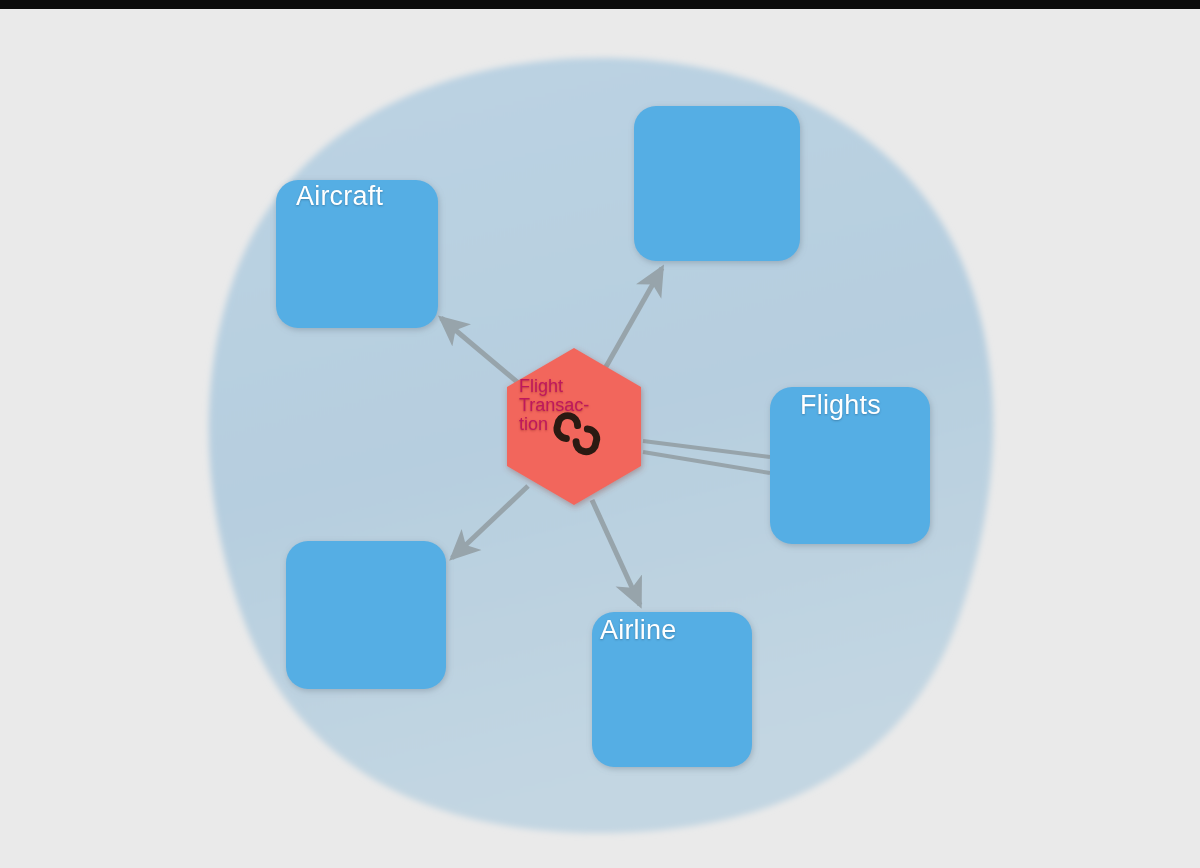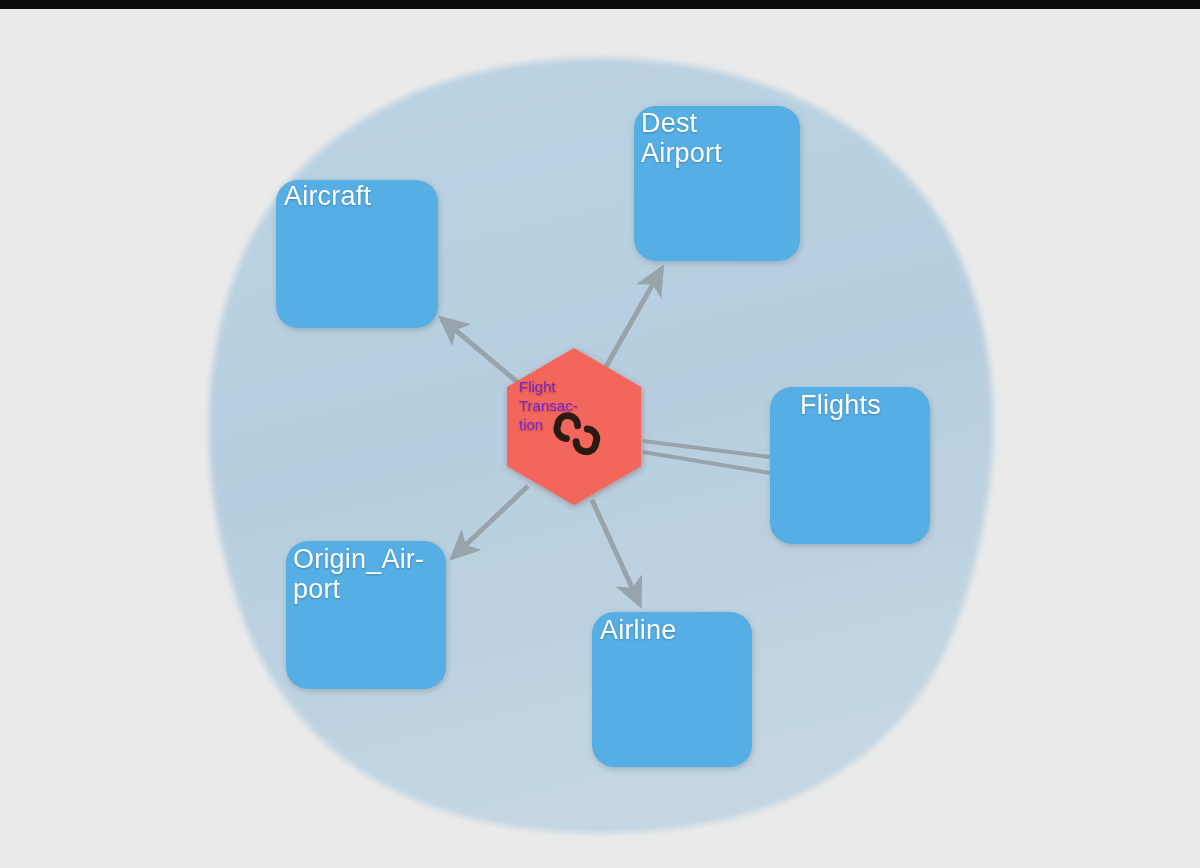--- a/index.html
+++ b/index.html
@@ -36,22 +36,22 @@
     line-height: 30px;
     font-weight: 400;
     letter-spacing: 0.2px;
     white-space: pre-line;
     text-shadow: 0 1px 2px rgba(40,80,110,0.45);
     pointer-events: none;
     z-index: 20;
   }
   .hex-label {
     position: absolute;
-    color: #6d28d9;
-    font-size: 15px;
+    color: #be185d;
+    font-size: 18px;
     line-height: 19px;
     white-space: pre-line;
     text-shadow: 0 1px 2px rgba(150,40,35,0.5);
     pointer-events: none;
     z-index: 20;
   }
 </style>
 </head>
 <body>
 
@@ -124,29 +124,25 @@
     <g>
       <polygon points="574,348 641,387 641,466 574,505 507,466 507,387" fill="#f2665c" filter="url(#hexShadow)"></polygon>
     </g>
 
     <g transform="translate(578,432) rotate(-42)" stroke="#2b1a12" fill="none" stroke-width="7" stroke-linecap="round">
       <path d="M -13 -3 a 10 10 0 0 1 0 -14 l 6 -4 a 10 10 0 0 1 11 16"></path>
       <path d="M 9 4 a 10 10 0 0 1 0 14 l -6 4 a 10 10 0 0 1 -11 -16"></path>
     </g>
   </svg>
 
-  <div class="node-label" style="left:284px; top:181px;">Aircraft</div>
+  <div class="node-label" style="left:296px; top:181px;">Aircraft</div>
 
-  <div class="node-label" style="left:641px; top:108px;">Dest
-Airport</div>
 
   <div class="node-label" style="left:800px; top:390px;">Flights</div>
 
   <div class="node-label" style="left:600px; top:615px;text-align:right;">Airline</div>
 
-  <div class="node-label" style="left:293px; top:544px;">Origin_Air-
-port</div>
 
   <div class="hex-label" style="left:519px; top:377px;">Flight
 Transac-
 tion</div>
 
 </div>
 
 </body></html>

